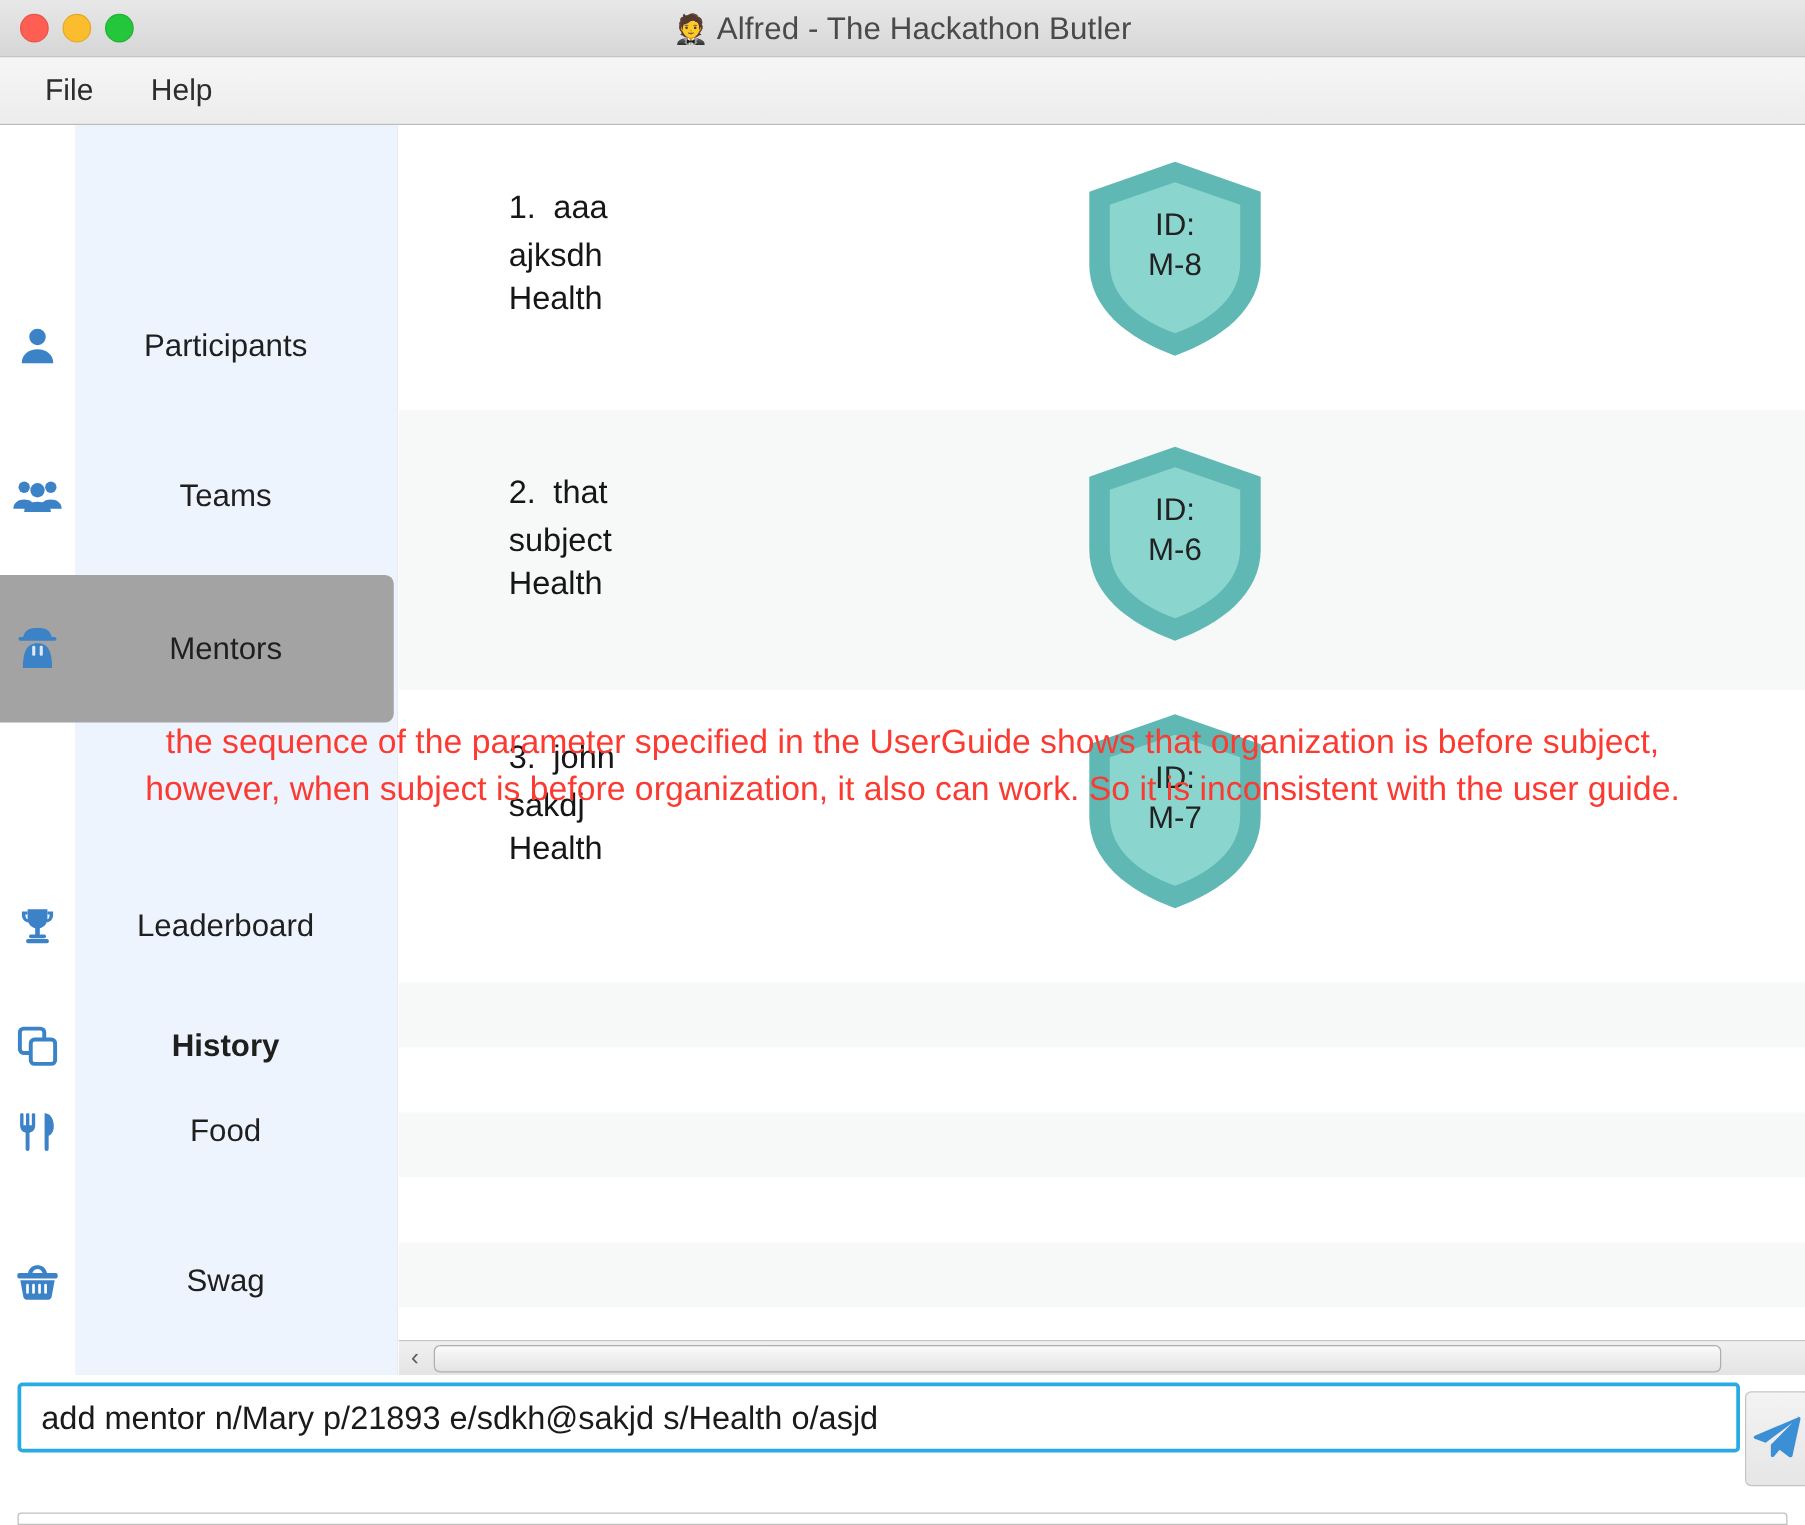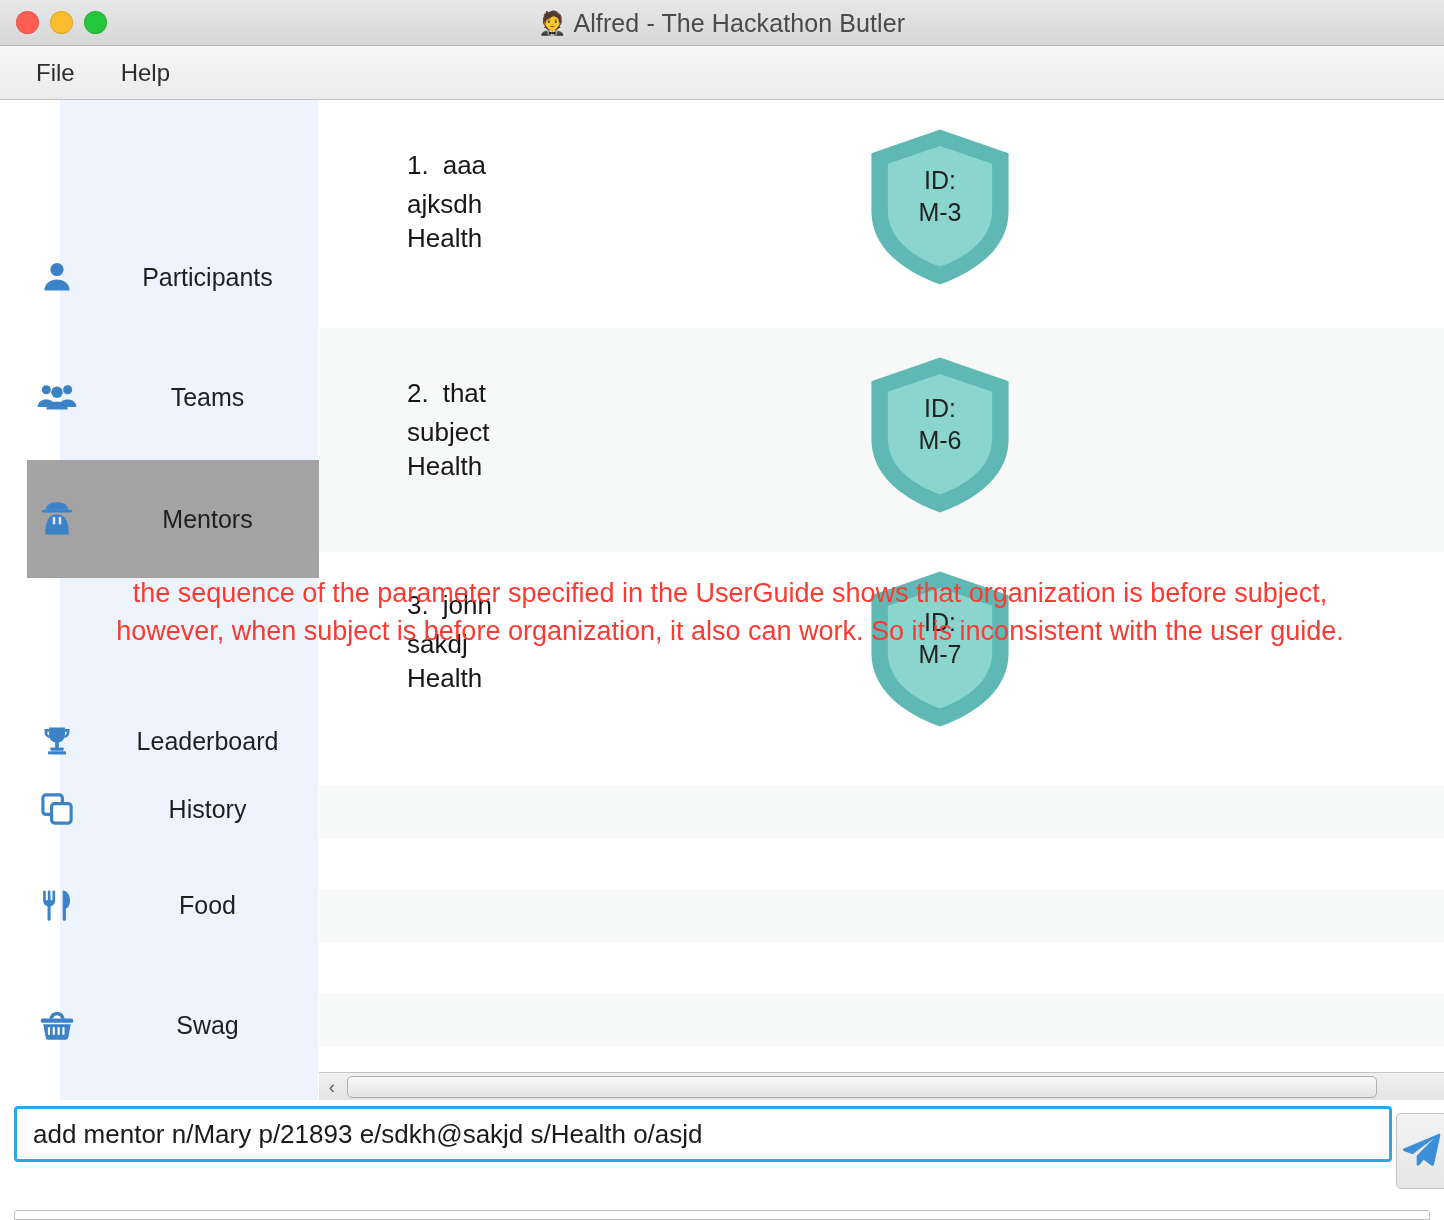--- a/index.html
+++ b/index.html
@@ -70,21 +70,20 @@
     width: 258px; height: 1000px;
     background: #eef4fd;
   }
   .nav {
     position: absolute; left: 0; top: 0; width: 318px; height: 1000px;
   }
   .nav-item {
     position: absolute; left: 0; width: 315px;
     display: flex; align-items: center;
     cursor: default;
-    margin-left: 27px;
   }
   .nav-item.active {
     background: #a3a3a3;
     border-radius: 0 7px 7px 0;
   }
   .nav-icon {
     width: 60px; min-width: 60px;
     display: flex; align-items: center; justify-content: center;
     color: #3b82c7;
   }
@@ -277,21 +276,21 @@
               <path d="M6.4 3.6H3.2v2c0 2.3 1.5 3.9 3.6 4.2V8.2c-1-.25-1.6-1-1.6-2.1V5.4h1.2z"></path>
               <path d="M17.6 3.6h3.2v2c0 2.3-1.5 3.9-3.6 4.2V8.2c1-.25 1.6-1 1.6-2.1V5.4h-1.2z"></path>
               <rect x="10.7" y="12.6" width="2.6" height="4.4"></rect>
               <rect x="7.2" y="16.6" width="9.6" height="2.2" rx="1"></rect>
               <rect x="5.6" y="19.2" width="12.8" height="2.4" rx="1"></rect>
             </svg>
           </div>
           <div class="nav-label">Leaderboard</div>
         </div>
 
-        <div class="nav-item" style="top:676px;height:66px;">
+        <div class="nav-item" style="top:704px;height:66px;font-weight:bold;">
           <div class="nav-icon">
             <svg width="36" height="36" viewBox="0 0 24 24" fill="none" stroke="currentColor" stroke-width="2.1">
               <rect x="2.6" y="2.6" width="13" height="13" rx="2"></rect>
               <rect x="8.4" y="8.4" width="13" height="13" rx="2" fill="#ffffff"></rect>
             </svg>
           </div>
           <div class="nav-label">History</div>
         </div>
 
         <div class="nav-item" style="top:772px;height:66px;">
@@ -347,21 +346,21 @@
             <div class="row-sub">ajksdh</div>
             <div class="row-sub">Health</div>
           </div>
           <div class="shield">
             <svg width="150" height="158" viewBox="0 0 100 106">
               <path d="M50 1 L96 17 V56 C96 80 75 96 50 105 C25 96 4 80 4 56 V17 Z" fill="#5fb8b3"></path>
               <path d="M50 12 L85 24 V55 C85 74 69 86 50 93 C31 86 15 74 15 55 V24 Z" fill="#8ad6ce"></path>
             </svg>
             <div class="shield-label">
               <span>ID:</span>
-              <span>M-3</span>
+              <span>M-8</span>
             </div>
           </div>
         </div>
 
         <div class="row alt" style="height:224px;">
           <div class="row-body">
             <div class="row-title">
               <span class="idx">2.</span><span>that</span>
             </div>
             <div class="row-sub">subject</div>

